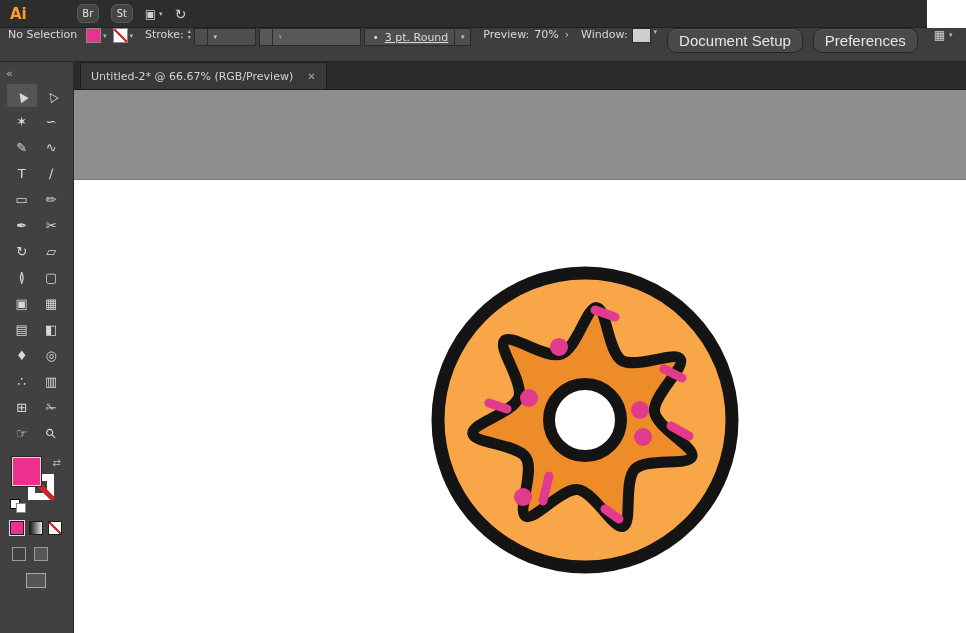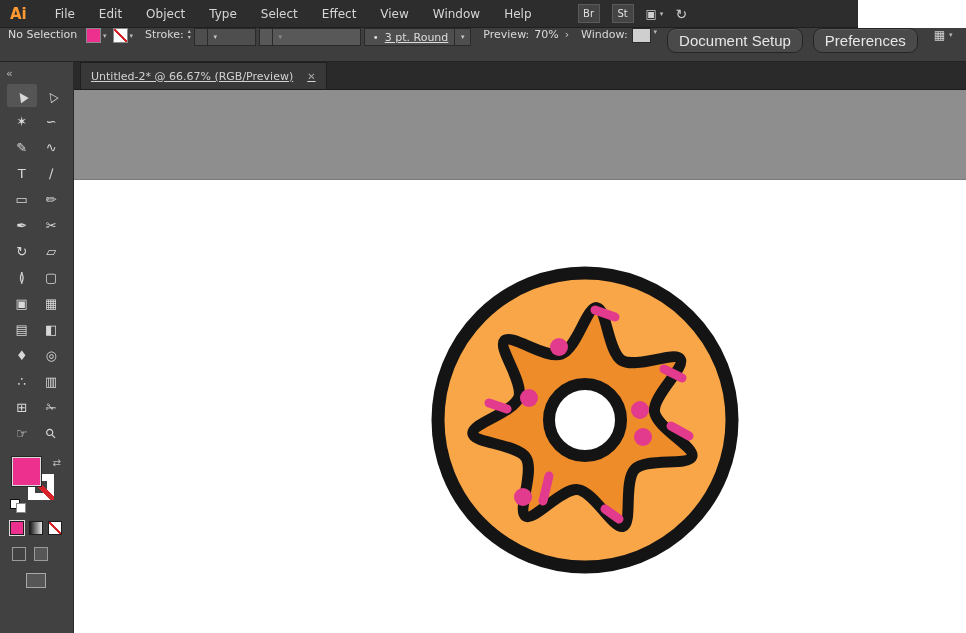--- a/index.html
+++ b/index.html
@@ -3,30 +3,30 @@
 <meta charset="utf-8">
 <style>
   html,body{margin:0;padding:0;}
   body{
     width:966px;height:633px;position:relative;overflow:hidden;
     background:#ffffff;font-family:"DejaVu Sans","Liberation Sans",sans-serif;
     -webkit-font-smoothing:antialiased;
   }
   
   .menubar{
-    position:absolute;left:0;top:0;width:858px;height:28px;
+    position:absolute;left:0;top:0;width:927px;height:28px;
     background:#2d2d2d;display:flex;align-items:center;
     color:#d6d6d6;font-size:12px;border-bottom:1px solid #1f1f1f;box-sizing:border-box;
   }
   .logo{color:#ff9a33;font-weight:bold;font-size:15px;margin:0 16px 0 10px;}
   .menus{display:flex;align-items:center;}
   .menu-item{padding:0 12px;cursor:default;}
   .mb-right{display:flex;align-items:center;gap:12px;margin-left:34px;}
   .badge{
-    width:20px;height:17px;background:#444;border:1px solid #5a5a5a;border-radius:0;
+    width:20px;height:17px;background:#444;border:1px solid #5a5a5a;border-radius:6px;
     display:flex;align-items:center;justify-content:center;font-size:10px;color:#e0e0e0;
   }
   .ws{display:flex;align-items:center;gap:3px;color:#cfcfcf;}
   .ws .g{font-size:12px;}
   .chev{font-size:7px;color:#b8b8b8;}
   .sync{font-size:14px;color:#cfcfcf;}
 
   
   .controlbar{
     position:absolute;left:0;top:28px;width:966px;height:34px;
@@ -116,45 +116,34 @@
   .screenmode{margin:12px 0 0 26px;width:18px;height:13px;border:1px solid #a8a8a8;background:#565656;}
 
   
   .tabbar{
     position:absolute;left:74px;top:62px;right:0;height:28px;
     background:#2a2a2a;border-bottom:1px solid #1c1c1c;box-sizing:border-box;
     display:flex;align-items:flex-end;
   }
   .tab{
     height:27px;margin-left:6px;background:#383838;border:1px solid #1f1f1f;border-bottom:none;
-    display:flex;align-items:center;padding:0 10px;color:#d2d2d2;font-size:11px;box-sizing:border-box;text-decoration:underline;
+    display:flex;align-items:center;padding:0 10px;color:#d2d2d2;font-size:11px;box-sizing:border-box;
   }
   .tab-close{margin-left:14px;color:#aaaaaa;font-size:10px;}
 
   
   .canvas{position:absolute;left:74px;top:90px;width:892px;height:543px;background:#8e8e8e;overflow:hidden;}
   .artboard{position:absolute;left:0;top:90px;right:0;bottom:0;background:#ffffff;box-shadow:0 -1px 0 #7a7a7a;}
   #art{position:absolute;left:0;top:0;width:892px;height:543px;}
 </style>
 </head>
 <body style="--pink: #ED2F8E;">
 
 <div class="menubar" data-name="menu-bar">
   <span class="logo" data-name="illustrator-logo-icon">Ai</span>
-  <nav class="menus" id="menu-items" data-name="menu-items">
-      <span class="menu-item" data-name="menu-file">File</span>
-      <span class="menu-item" data-name="menu-edit">Edit</span>
-      <span class="menu-item" data-name="menu-object">Object</span>
-      <span class="menu-item" data-name="menu-type">Type</span>
-      <span class="menu-item" data-name="menu-select">Select</span>
-      <span class="menu-item" data-name="menu-effect">Effect</span>
-      <span class="menu-item" data-name="menu-view">View</span>
-      <span class="menu-item" data-name="menu-window">Window</span>
-      <span class="menu-item" data-name="menu-help">Help</span>
-    </nav>
   <div class="mb-right" data-name="menubar-right-icons">
     <span class="badge" data-name="bridge-button">Br</span>
     <span class="badge" data-name="stock-button">St</span>
     <span class="ws" data-name="workspace-switcher">
       <span class="g" data-name="workspace-icon">▣</span>
       <span class="chev" data-name="chevron-down-icon">▾</span>
     </span>
     <span class="sync" data-name="sync-icon">↻</span>
   </div>
 </div>

